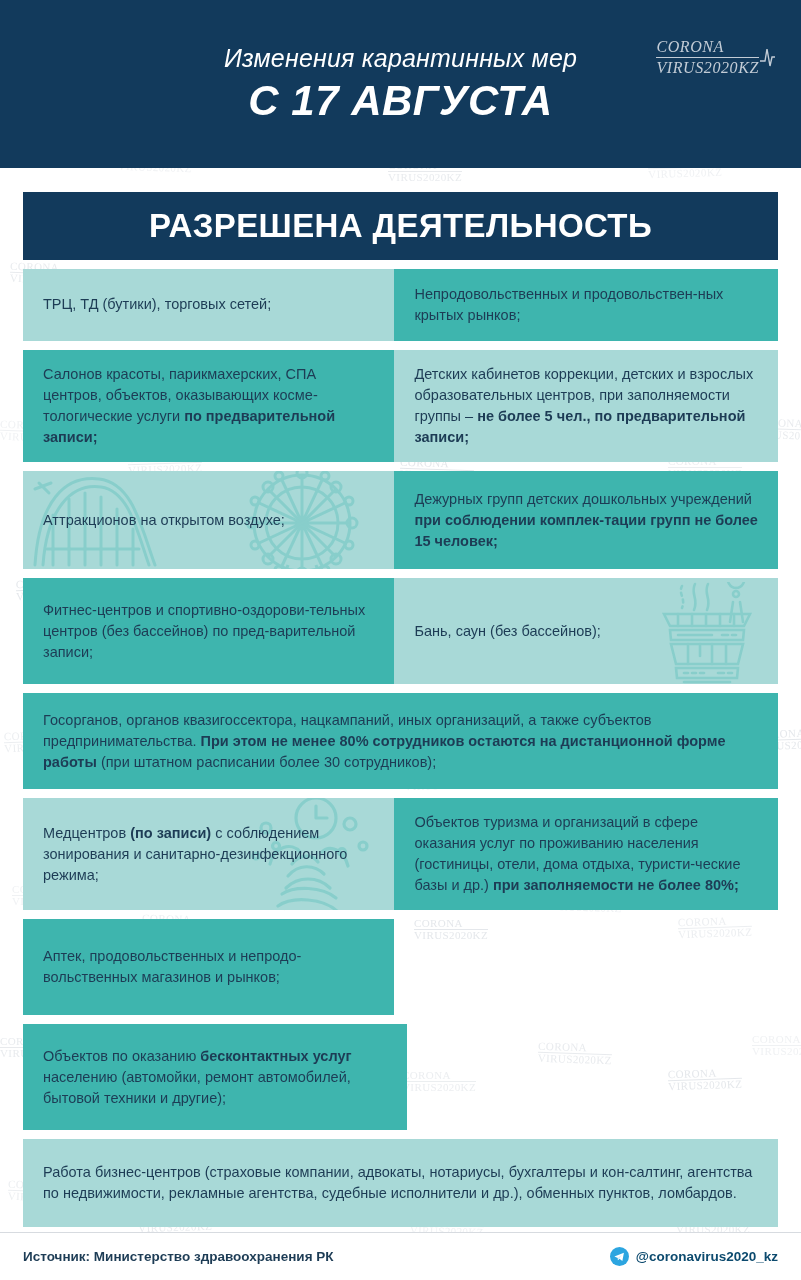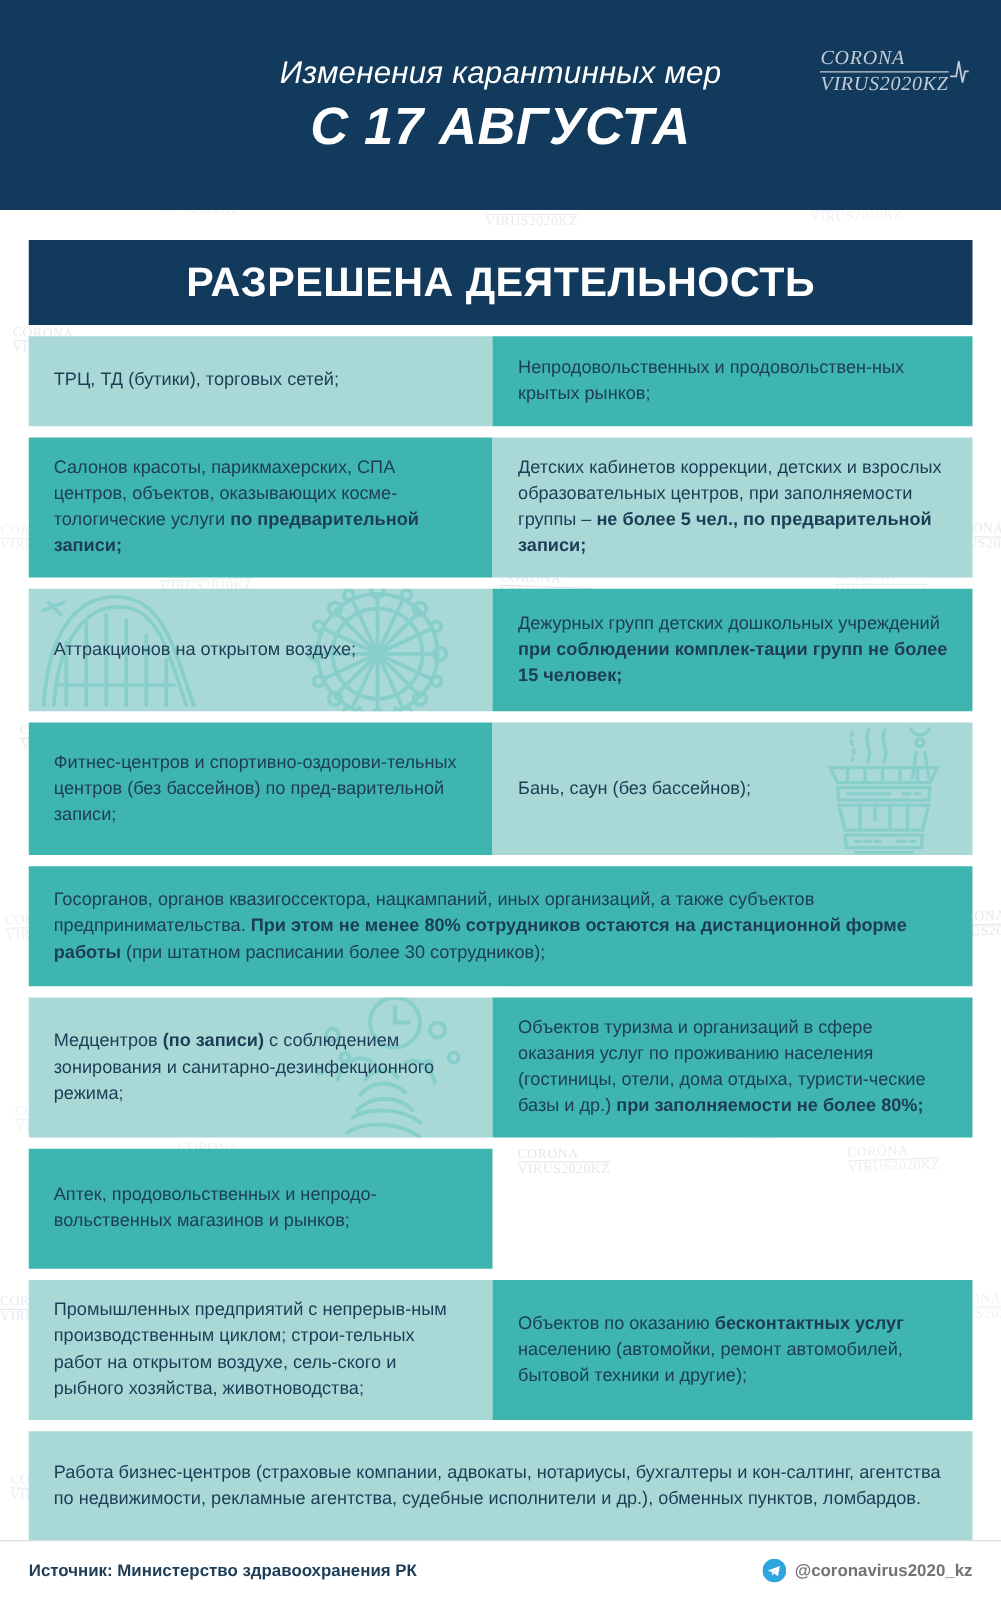--- a/index.html
+++ b/index.html
@@ -171,21 +171,21 @@
     color: #1d3c55;
     font-size: 13.5px;
     font-weight: bold;
   }
   #footer-social {
     display: flex;
     align-items: center;
     gap: 7px;
   }
   #footer-handle {
-    color: #737373;
+    color: #0c4a6e;
     font-size: 13.5px;
     font-weight: bold;
   }
 </style>
 </head>
 <body>
 
 <div id="page">
 
   <div id="watermarks">
@@ -597,23 +597,20 @@
         <div class="card col-right tone-dark" style="min-height: 112px;">
           <div class="card-text"><span>Объектов туризма и организаций в сфере оказания услуг по проживанию населения (гостиницы, отели, дома отдыха, туристи-ческие базы и др.) </span><b>при заполняемости не более 80%;</b></div>
         </div>
       </div>
       <div class="row">
         <div class="card col-left tone-dark" style="min-height: 96px;">
           <div class="card-text"><span>Аптек, продовольственных и непродо-вольственных магазинов и рынков;</span></div>
         </div>
       </div>
       <div class="row">
-        <div class="card col-left tone-light" style="min-height: 106px;">
-          <div class="card-text"><span>Промышленных предприятий с непрерыв-ным производственным циклом; строи-тельных работ на открытом воздухе, сель-ского и рыбного хозяйства, животноводства;</span></div>
-        </div>
         <div class="card col-right tone-dark" style="min-height: 106px;">
           <div class="card-text"><span>Объектов по оказанию </span><b>бесконтактных услуг</b><span> населению (автомойки, ремонт автомобилей, бытовой техники и другие);</span></div>
         </div>
       </div>
       <div class="row">
         <div class="card col-full tone-light" style="min-height: 88px;">
           <div class="card-text"><span>Работа бизнес-центров (страховые компании, адвокаты, нотариусы, бухгалтеры и кон-салтинг, агентства по недвижимости, рекламные агентства, судебные исполнители и др.), обменных пунктов, ломбардов.</span></div>
         </div>
       </div>
     </div>

